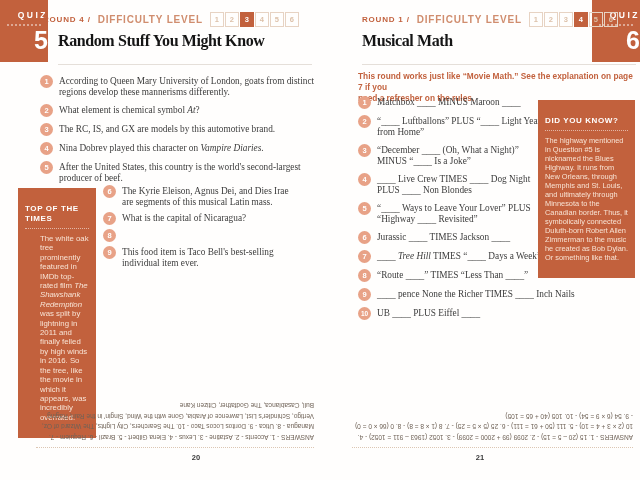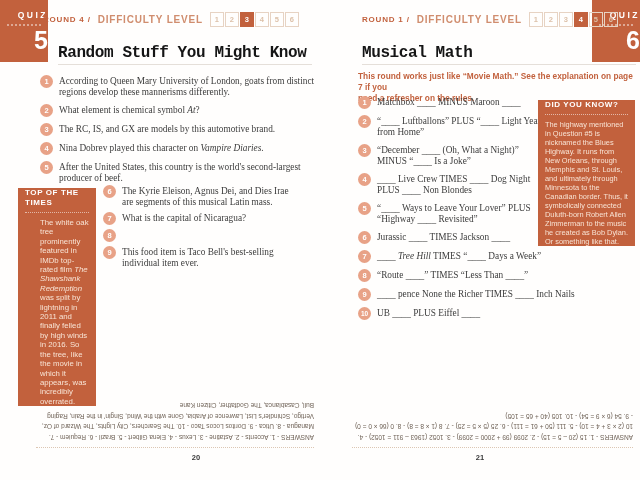--- a/index.html
+++ b/index.html
@@ -14,37 +14,37 @@
   .quiz-num{margin-top:2px;font-size:25px;font-weight:700;line-height:1;}
   
   .round-line{position:absolute;display:flex;align-items:center;gap:7px;
               font-family:"Liberation Sans",sans-serif;}
   .round-label{font-size:8px;font-weight:700;letter-spacing:.8px;color:#c2613d;}
   .diff-label{font-size:10px;font-weight:700;letter-spacing:.8px;color:#d08d6e;}
   .diff-row{display:flex;gap:1px;}
   .diff-box{width:12px;height:13px;border:1px solid #e7d3c3;color:#ddc1a9;
             font-size:7.5px;font-weight:700;display:flex;align-items:center;justify-content:center;}
   .diff-box.sel{background:#c2613d;border-color:#c2613d;color:#fff;}
-  .page-title{position:absolute;font-family:Liberation Mono, monospace;font-weight:700;
-              font-size:16px;letter-spacing:-0.4px;color:#151515;white-space:nowrap;margin-top:12px;}
+  .page-title{position:absolute;font-family:Liberation Serif, serif;font-weight:700;
+              font-size:16px;letter-spacing:-0.4px;color:#151515;white-space:nowrap;}
   .title-rule{position:absolute;border-top:1px solid #e5dfd9;height:0;}
   
   .qgroup{position:absolute;}
   .question{display:flex;align-items:flex-start;gap:6px;}
   .qga .question{margin-bottom:6px;}
   .qgb .question{margin-bottom:4px;}
   .qgr .question{margin-bottom:6px;}
   .qnum{flex:none;width:13px;height:13px;border-radius:50%;background:#e8a287;color:#fff;
         font-family:"Liberation Sans",sans-serif;font-size:7.5px;font-weight:700;
         line-height:13px;text-align:center;}
   .qnum.two{font-size:6.5px;}
   .qtext{font-size:9.3px;line-height:11px;color:#3c3c3c;padding-top:1px;white-space:nowrap;}
   .qtext br + *{white-space:nowrap;}
   
-  .info-box{position:absolute;background:#c2613d;box-sizing:border-box;padding:0 7px;
+  .info-box{position:absolute;background:#c2613d;box-sizing:border-box;padding:16px 7px;
             font-family:"Liberation Sans",sans-serif;}
   .info-title{color:#fff;font-size:8px;font-weight:700;letter-spacing:.6px;line-height:10px;
               border-bottom:1px dotted rgba(255,255,255,.55);padding-bottom:4px;margin-bottom:5px;}
   .info-body{color:#f8e3d4;font-size:7.6px;line-height:9.3px;}
   
   .intro{position:absolute;color:#c2613d;font-family:"Liberation Sans",sans-serif;
          font-size:8.3px;font-weight:700;line-height:11px;}
   
   .answers{position:absolute;transform:rotate(180deg);font-family:"Liberation Sans",sans-serif;
            font-size:6.5px;line-height:10.5px;color:#6f6257;text-align:left;}

